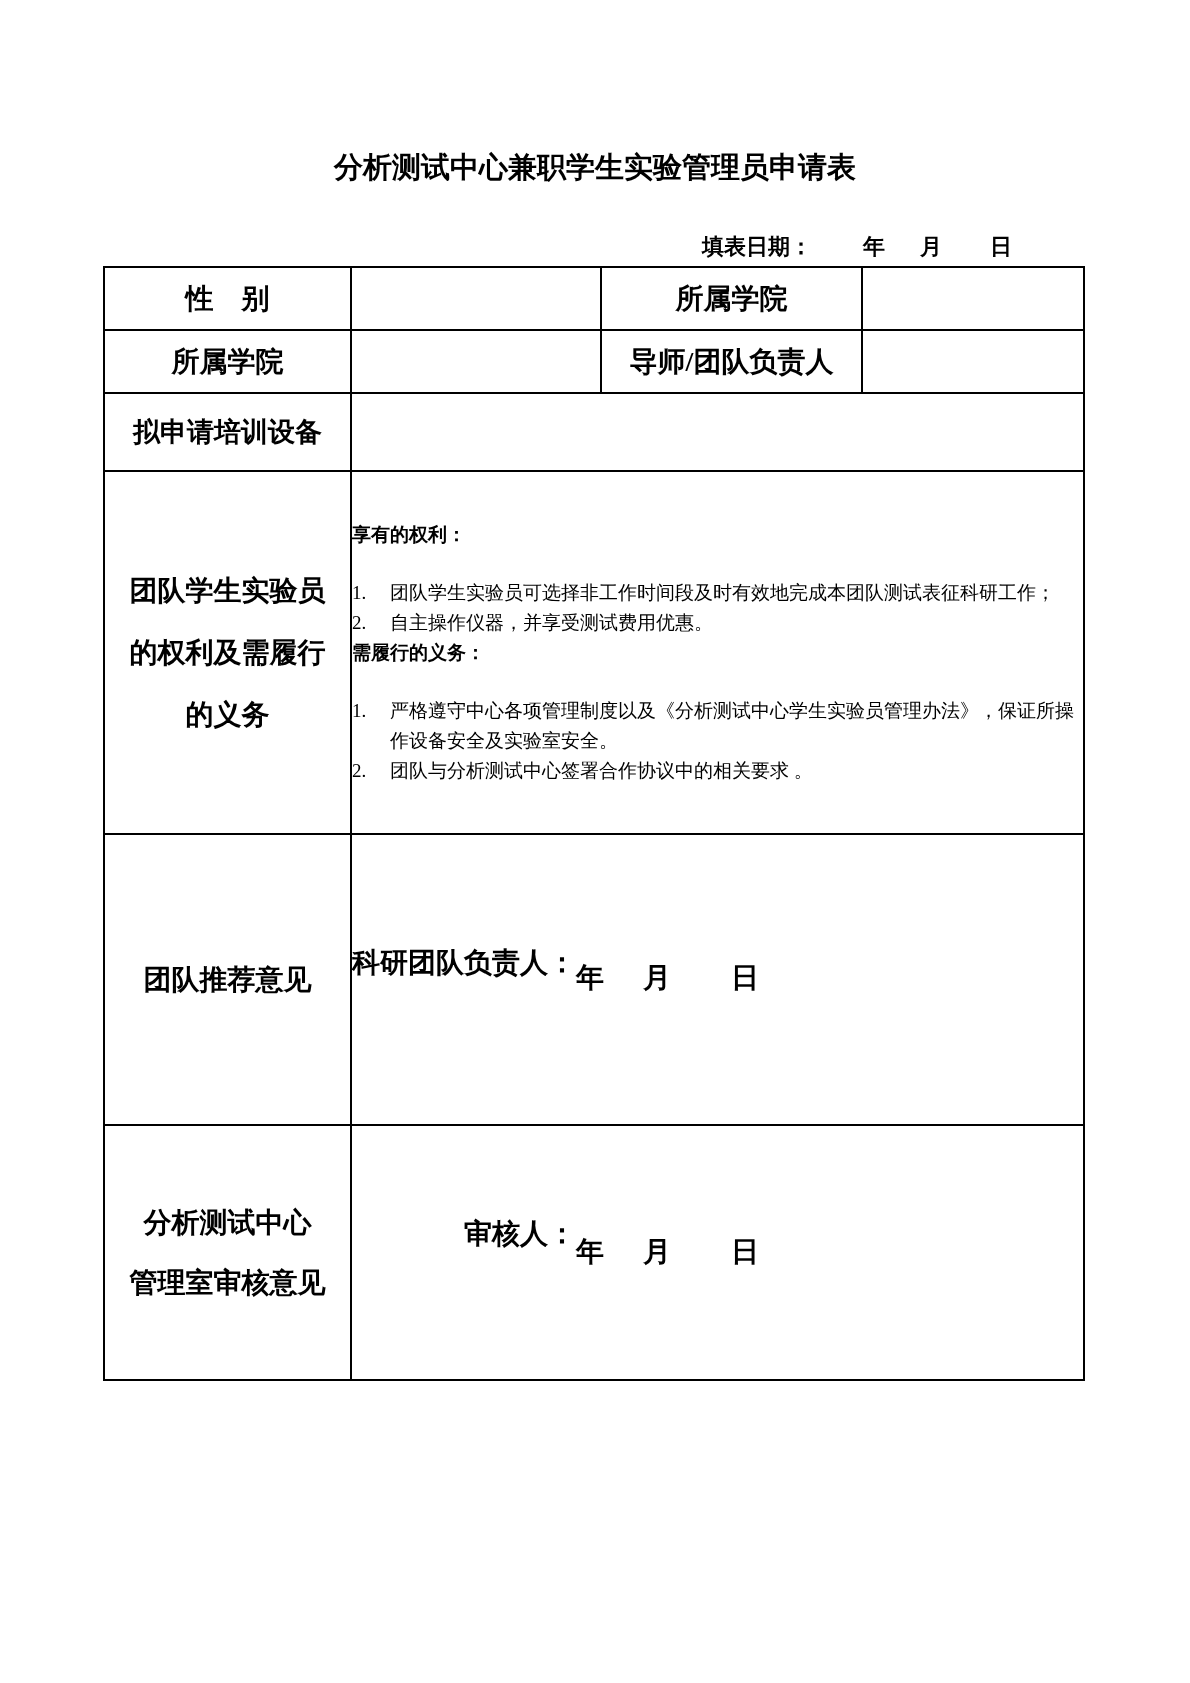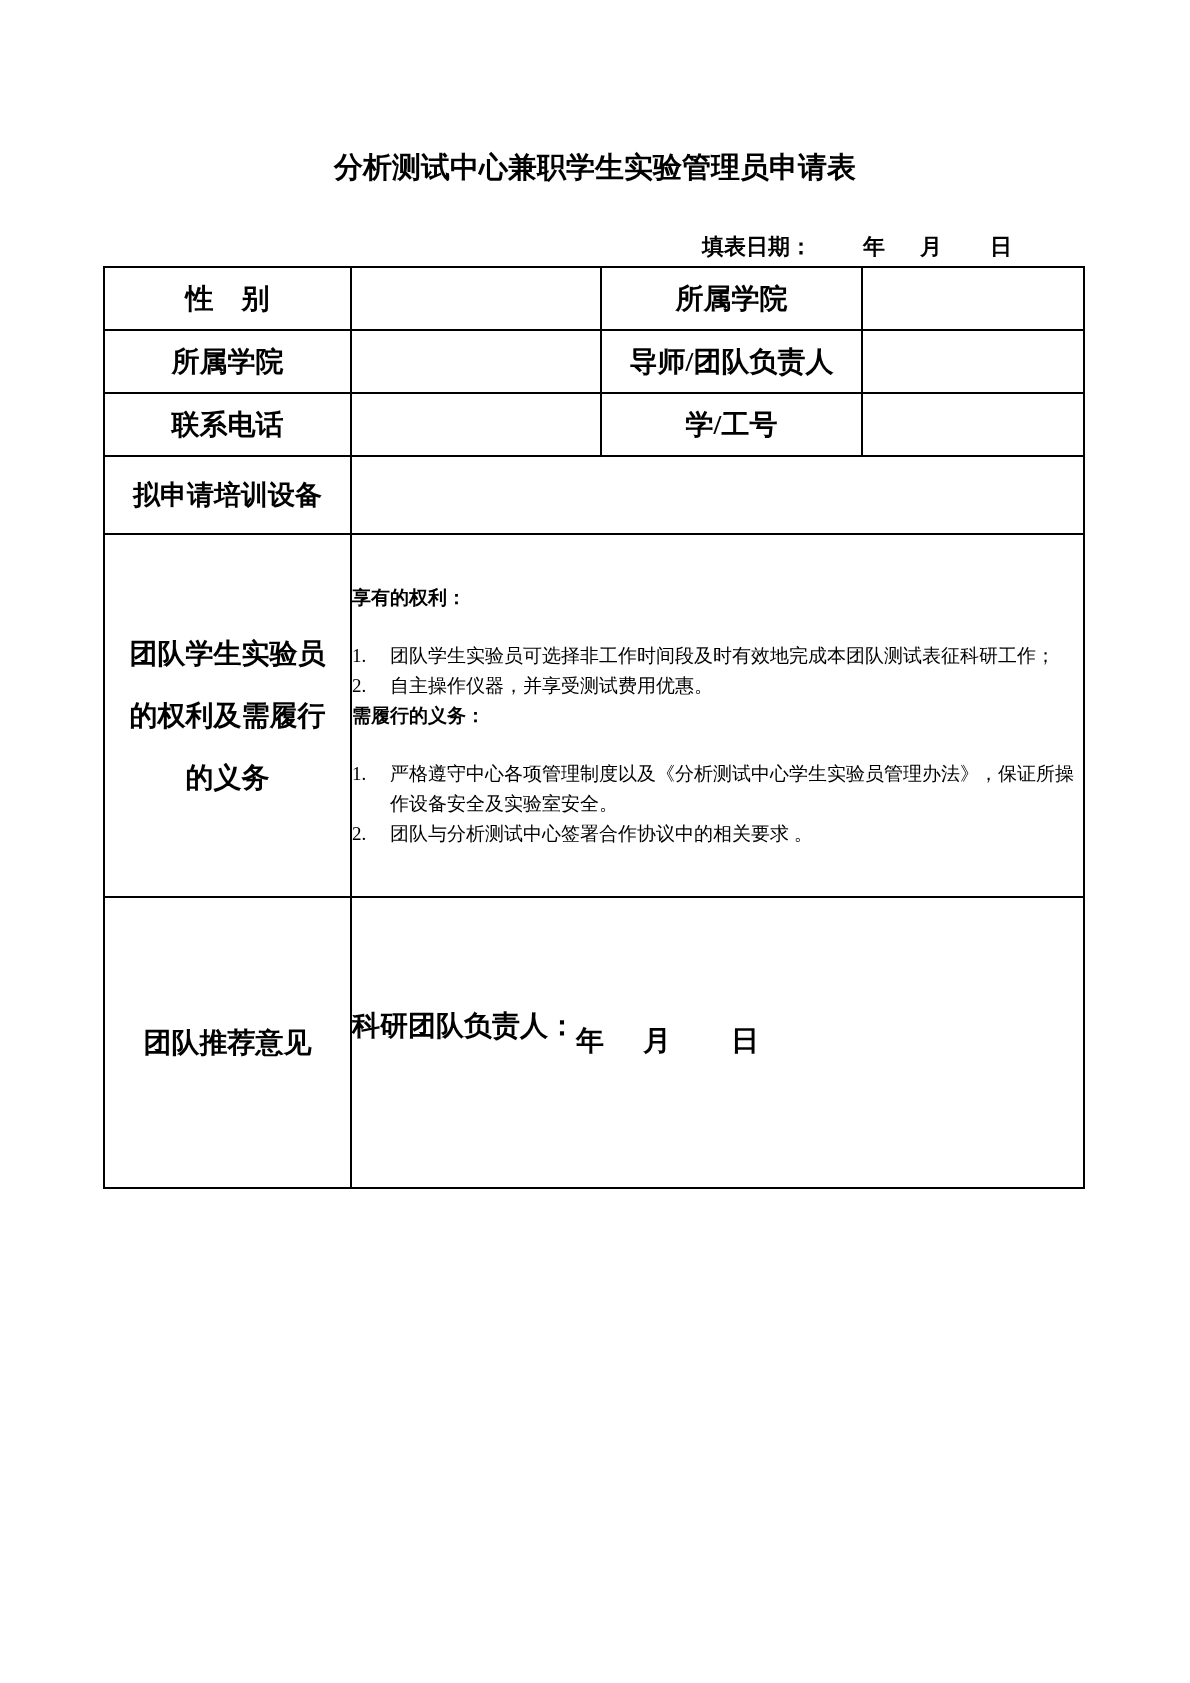--- a/index.html
+++ b/index.html
@@ -117,26 +117,20 @@
       <td class="blank"></td>
     </tr>
 
     <tr class="r-small">
       <td class="lbl">所属学院</td>
       <td class="blank"></td>
       <td class="lbl">导师/团队负责人</td>
       <td class="blank"></td>
     </tr>
 
-    <tr class="r-small">
-      <td class="lbl">联系电话</td>
-      <td class="blank"></td>
-      <td class="lbl">学/工号</td>
-      <td class="blank"></td>
-    </tr>
 
     <tr class="r-equip">
       <td class="lbl" style="font-size:27px;">拟申请培训设备</td>
       <td class="blank" colspan="3"></td>
     </tr>
 
     <tr class="r-rights">
       <td class="lbl lbl-multi">
         <div>团队学生实验员</div>
         <div>的权利及需履行</div>
@@ -175,16 +169,32 @@
           <span class="sig-label">科研团队负责人：</span>
           <span class="sig-date">
             <span class="y">年</span>
             <span class="m">月</span>
             <span class="d">日</span>
           </span>
         </div>
       </td>
     </tr>
 
+    <tr class="r-review">
+      <td class="lbl lbl-multi2">
+        <div>分析测试中心</div>
+        <div>管理室审核意见</div>
+      </td>
+      <td class="sig-cell" colspan="3">
+        <div class="sig-inner review">
+          <span class="sig-label shift-right">审核人：</span>
+          <span class="sig-date">
+            <span class="y">年</span>
+            <span class="m">月</span>
+            <span class="d">日</span>
+          </span>
+        </div>
+      </td>
+    </tr>
   </tbody>
     </table>
 
 </div>
 
 </body></html>

